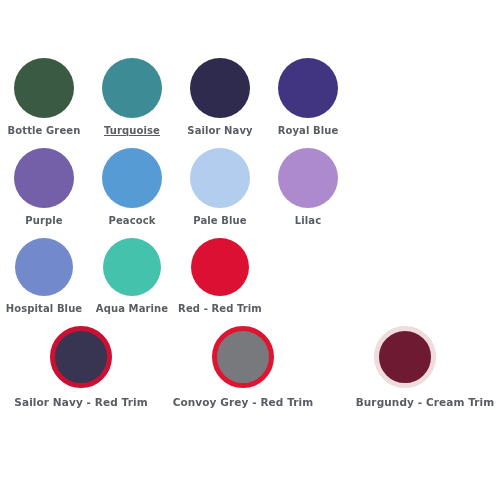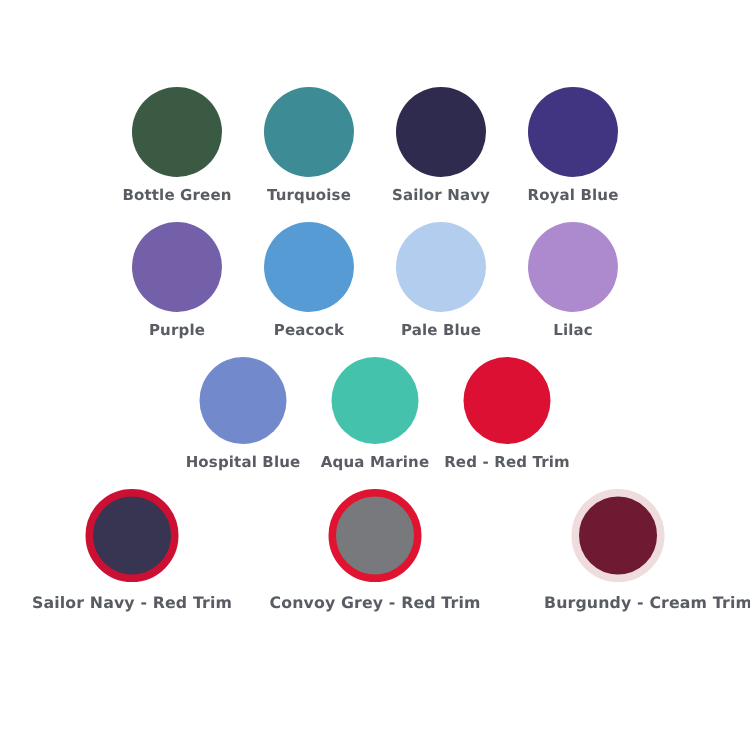--- a/index.html
+++ b/index.html
@@ -19,21 +19,20 @@
     position: relative;
     width: 500px;
     height: 500px;
     box-sizing: border-box;
     padding: 0;
   }
 
   .swatch-row {
     display: flex;
     flex-direction: row;
-    justify-content: center;
     align-items: flex-start;
     width: 500px;
     box-sizing: border-box;
   }
 
   
   .row-0 { margin-top: 58px; }
   .row-1 { margin-top: 11px; }
   .row-2 { margin-top: 11px; }
   .row-3 { margin-top: 11px; }
@@ -84,21 +83,21 @@
 
 <div id="swatch-chart">
 
   <div class="swatch-row row-0">
     <div class="swatch-cell">
       <div class="swatch-dot" style="background: rgb(58, 90, 67);"></div>
       <div class="swatch-label" style="color: rgb(89, 93, 99);">Bottle Green</div>
     </div>
     <div class="swatch-cell">
       <div class="swatch-dot" style="background: rgb(61, 139, 149);"></div>
-      <div class="swatch-label" style="color: rgb(89, 93, 99);">Turquoise</div>
+      <div class="swatch-label" style="color: rgb(89, 93, 99); text-decoration: underline;">Turquoise</div>
     </div>
     <div class="swatch-cell">
       <div class="swatch-dot" style="background: rgb(46, 43, 79);"></div>
       <div class="swatch-label" style="color: rgb(89, 93, 99);">Sailor Navy</div>
     </div>
     <div class="swatch-cell">
       <div class="swatch-dot" style="background: rgb(65, 52, 129);"></div>
       <div class="swatch-label" style="color: rgb(89, 93, 99);">Royal Blue</div>
     </div>
   </div>

